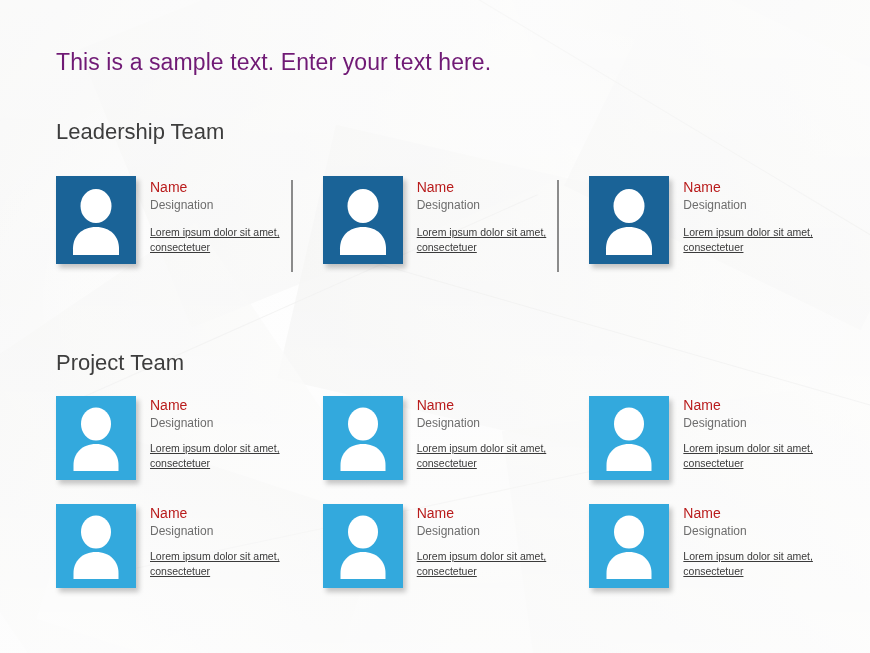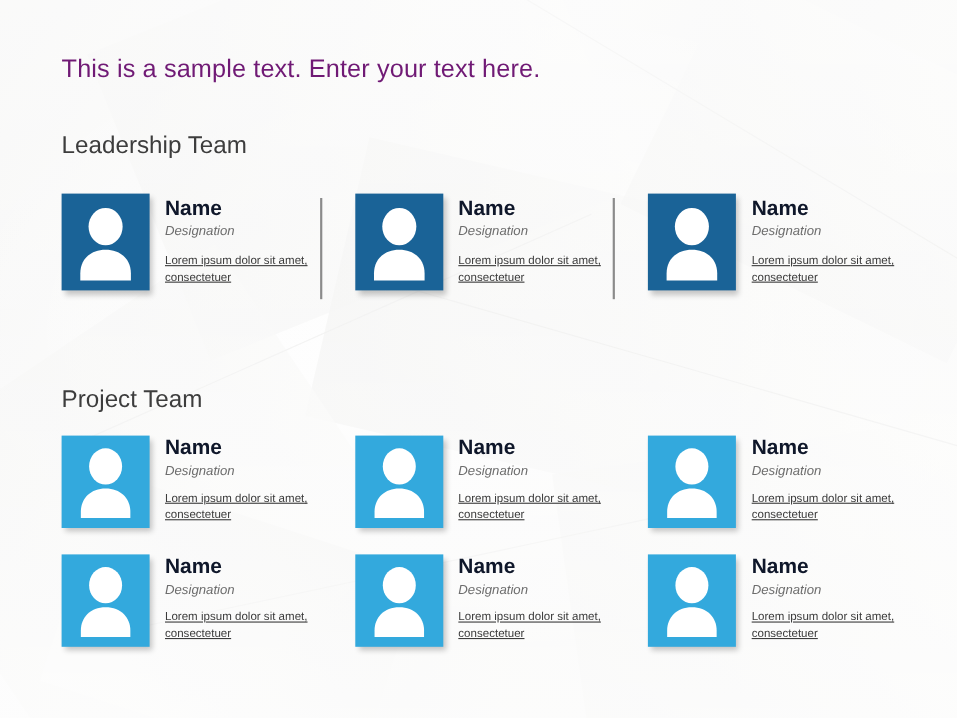--- a/index.html
+++ b/index.html
@@ -128,31 +128,30 @@
   .avatar.light { width: 80px; height: 84px; background: #33a9dd; }
 
   .avatar svg { display: block; width: 100%; height: 100%; }
 
   
   .card-text {
     padding-left: 14px;
     padding-top: 4px;
   }
   .card-name {
-    font-size: 19px;
-    color: #0f172a;
+    font-size: 14px;
+    color: #b91c1c;
     line-height: 1.05;
-    font-weight: 700;
+    font-weight: 400;
   }
   .card-desig {
     font-size: 12px;
     color: #6d6d6d;
     margin-top: 4px;
     line-height: 1.1;
-    font-style: italic;
   }
   .card-desc {
     font-size: 10.5px;
     color: #3b3b3b;
     margin-top: 13px;
     line-height: 1.45;
     max-width: 150px;
     text-decoration: underline;
   }
   .card.proj .card-text  { padding-top: 2px; }

